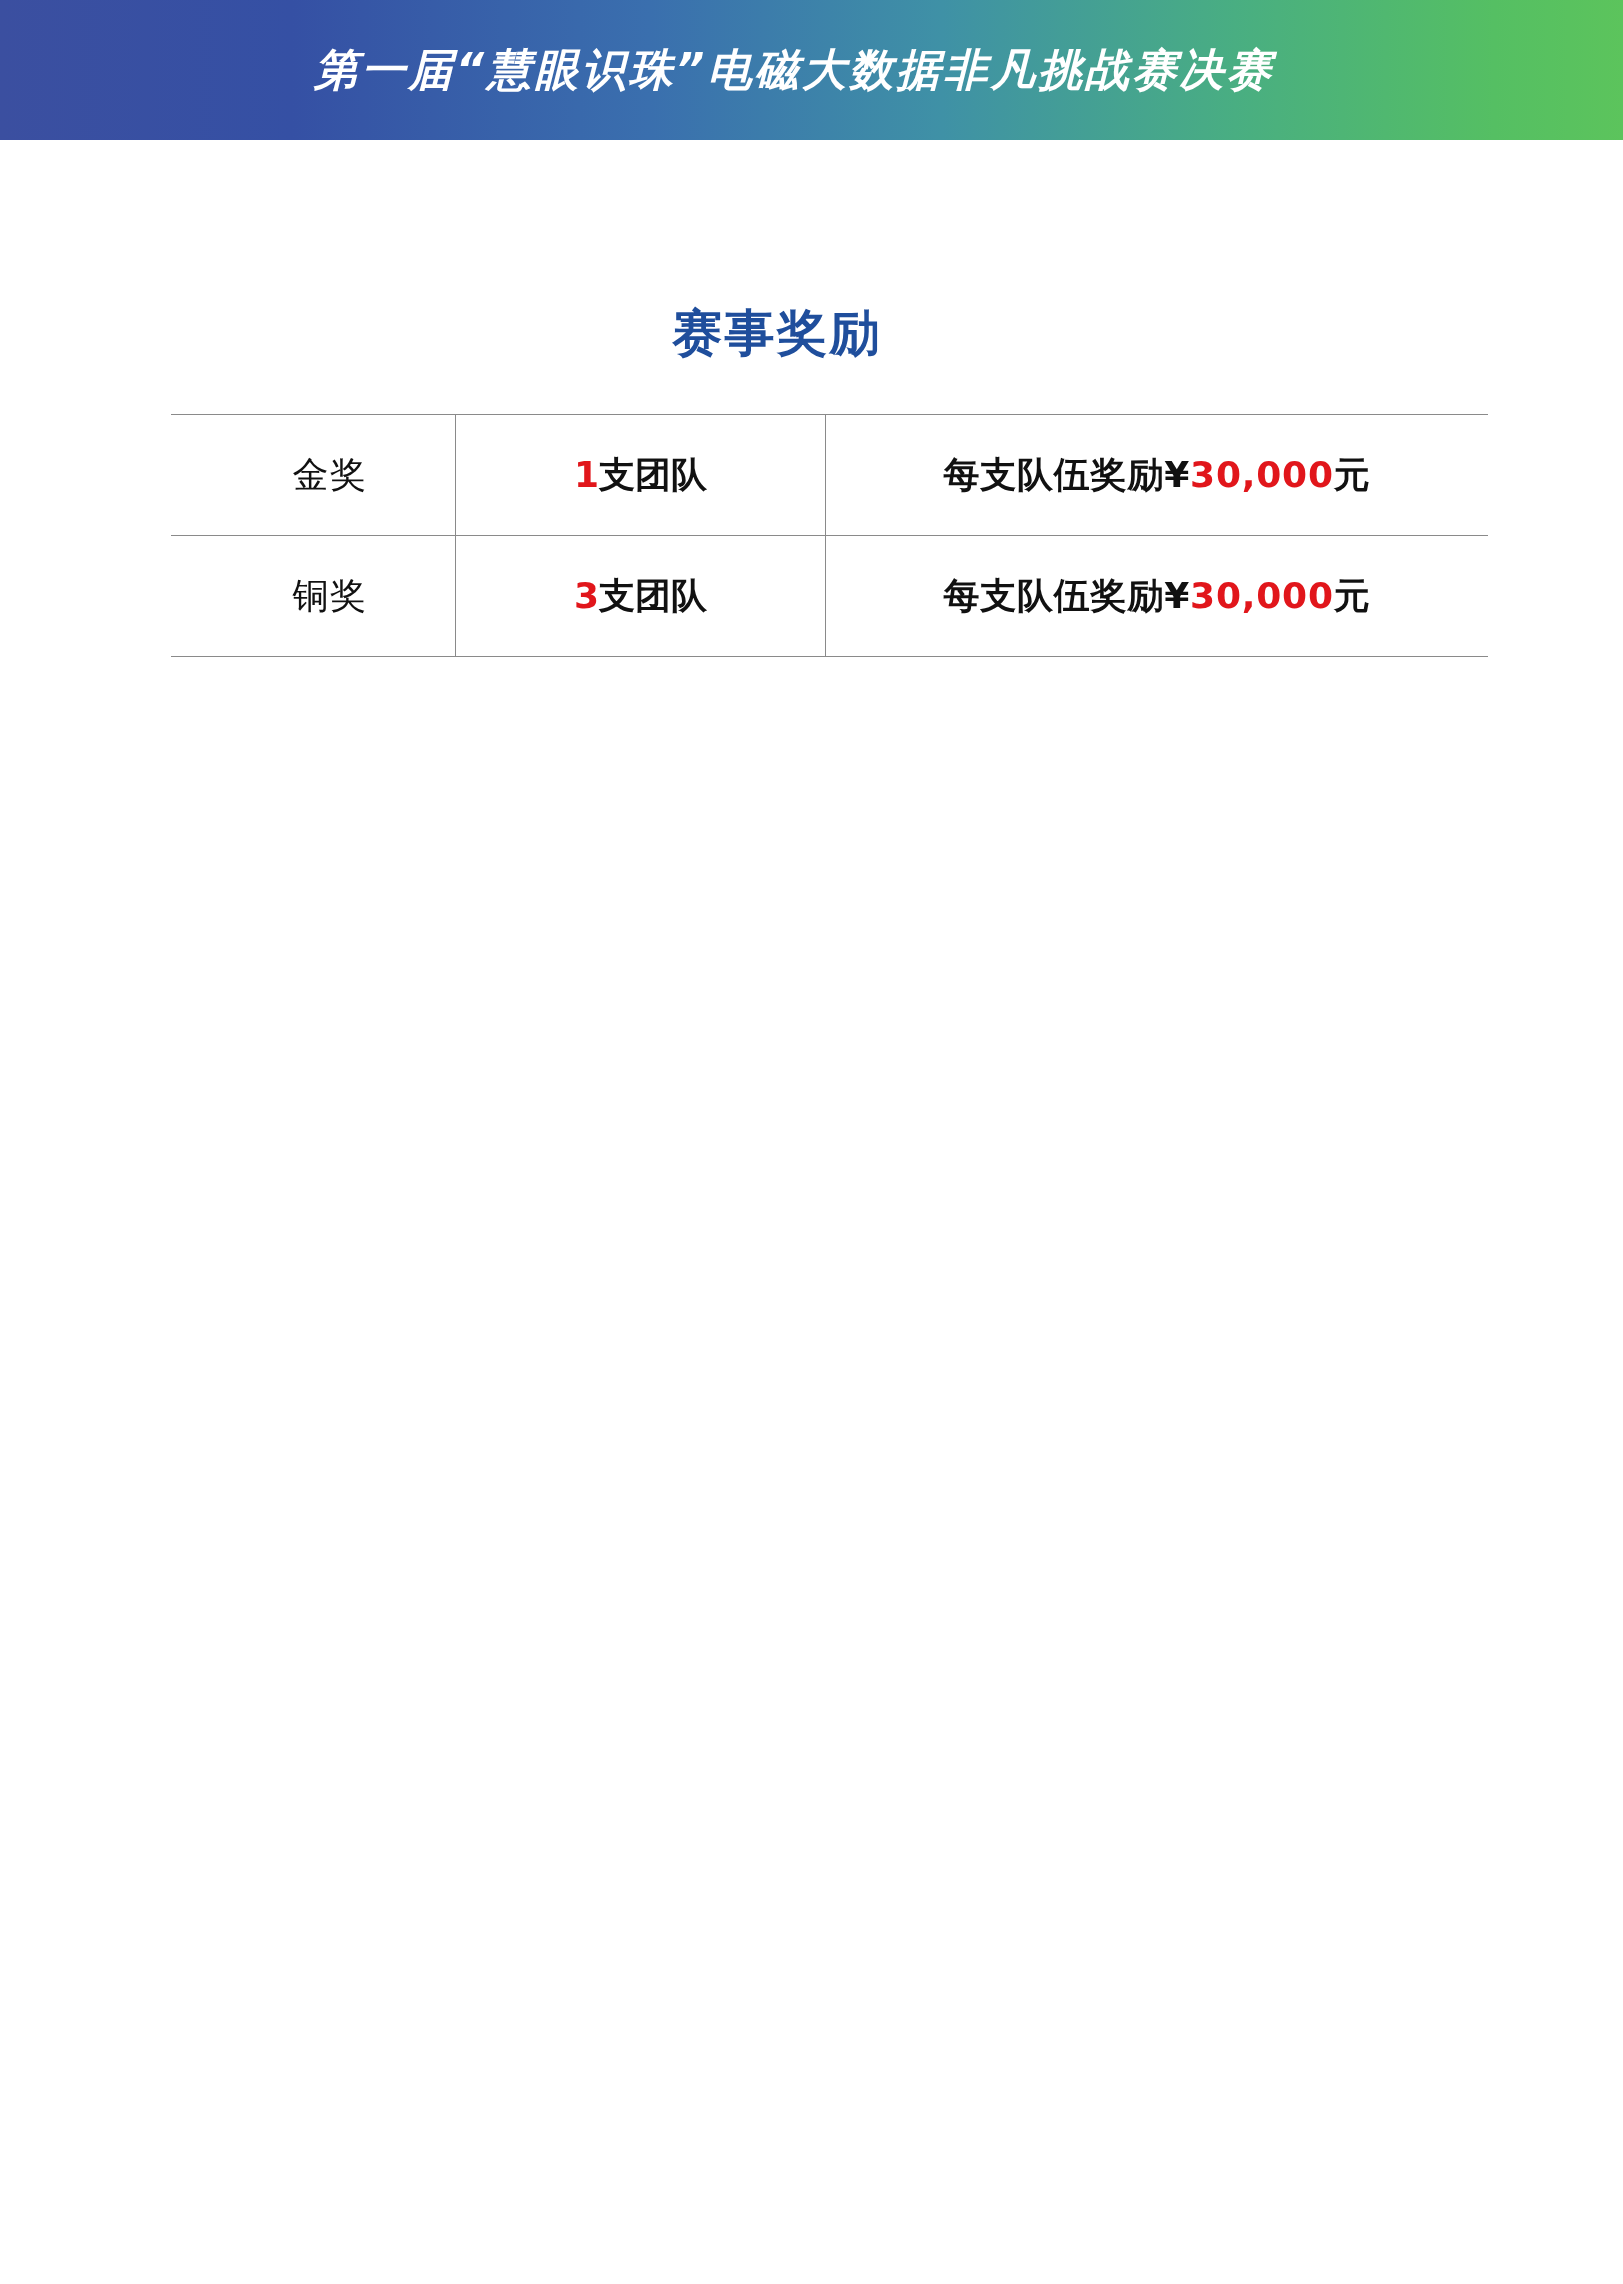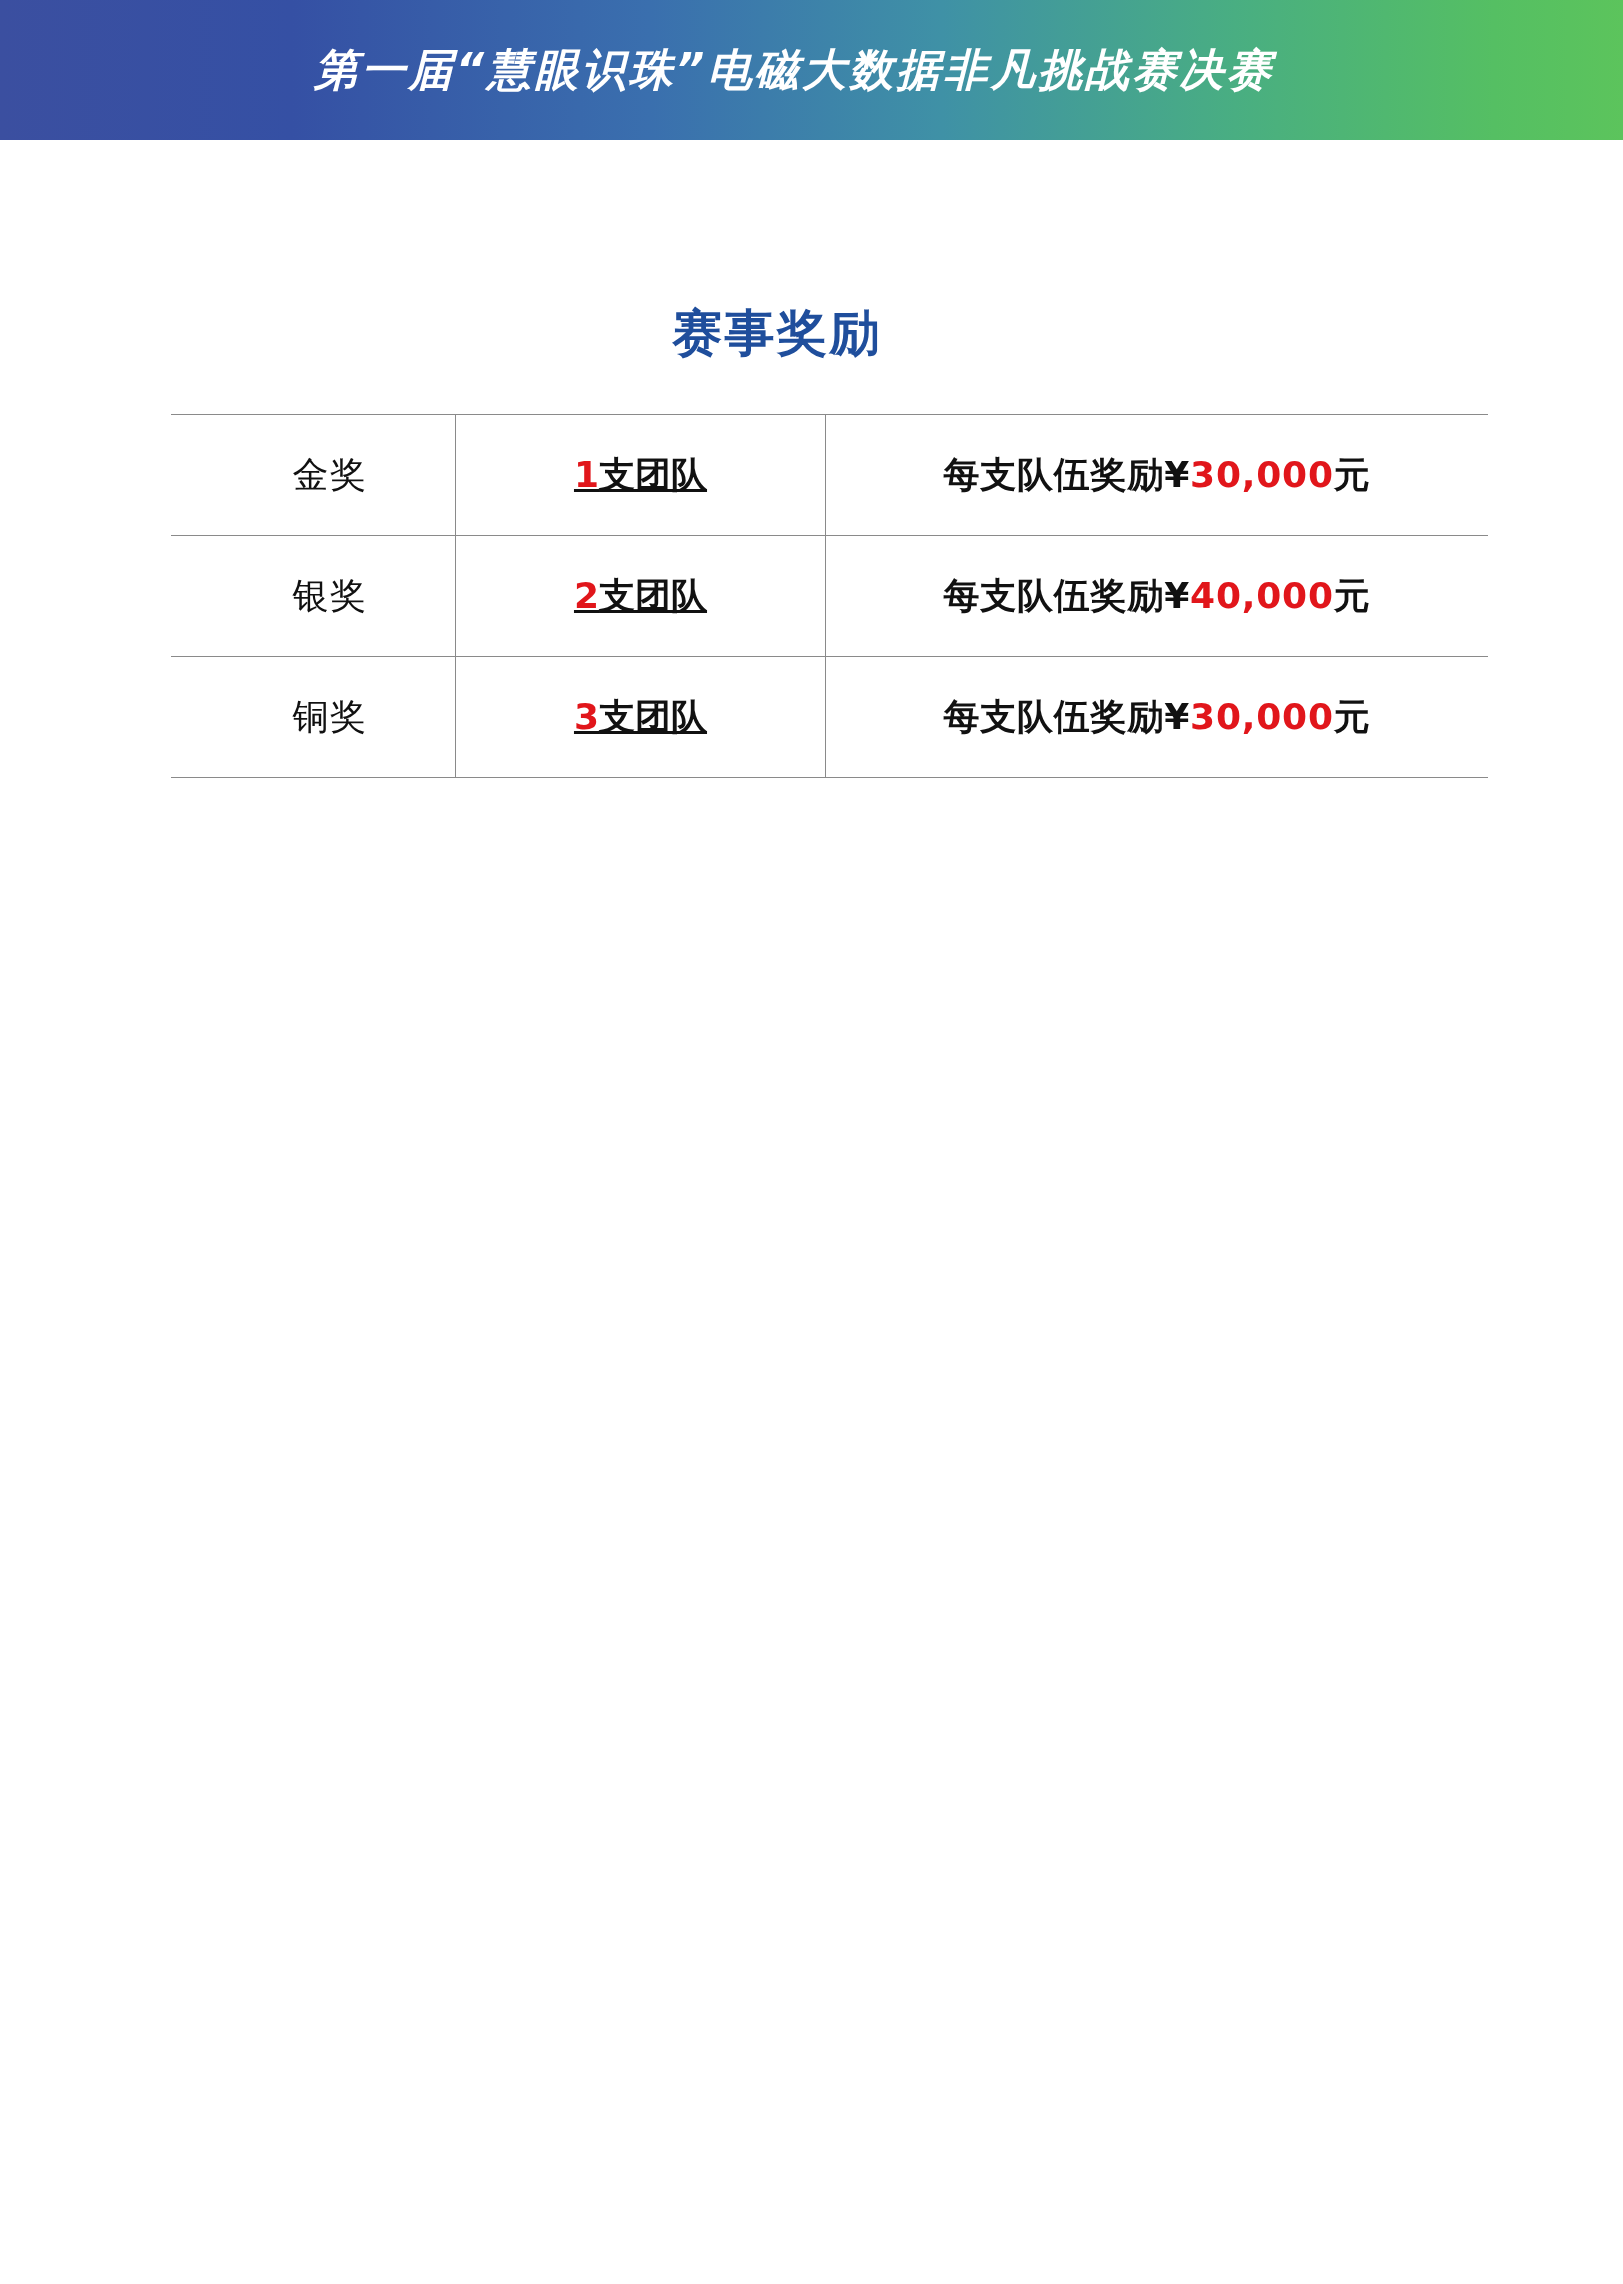--- a/index.html
+++ b/index.html
@@ -84,21 +84,20 @@
     padding: 0;
   }
   table.award-table tr td:nth-child(1) {
     width: 284px;
     border-right: 1.6px solid #8a8a8a;
   }
   table.award-table tr td:nth-child(2) {
     width: 369px;
     border-right: 1.6px solid #8a8a8a;
     font-weight: bold;
-    text-decoration: underline;
   }
   table.award-table tr td:nth-child(3) {
     width: 662px;
     font-weight: bold;
   }
   table.award-table tr:not(:first-child) td {
     border-top: none;
   }
   .cell-rank {
     font-weight: normal;
@@ -137,33 +136,20 @@
           <span class="num-red">1</span><span>支团队</span>
         </td>
         <td>
           <span class="prize-text">
             <span>每支队伍奖励¥</span><span class="num-red">30,000</span><span class="yuan">元</span>
           </span>
         </td>
       </tr>
       <tr>
         <td>
-          <span class="cell-rank">银奖</span>
-        </td>
-        <td>
-          <span class="num-red">2</span><span>支团队</span>
-        </td>
-        <td>
-          <span class="prize-text">
-            <span>每支队伍奖励¥</span><span class="num-red">40,000</span><span class="yuan">元</span>
-          </span>
-        </td>
-      </tr>
-      <tr>
-        <td>
           <span class="cell-rank">铜奖</span>
         </td>
         <td>
           <span class="num-red">3</span><span>支团队</span>
         </td>
         <td>
           <span class="prize-text">
             <span>每支队伍奖励¥</span><span class="num-red">30,000</span><span class="yuan">元</span>
           </span>
         </td>

